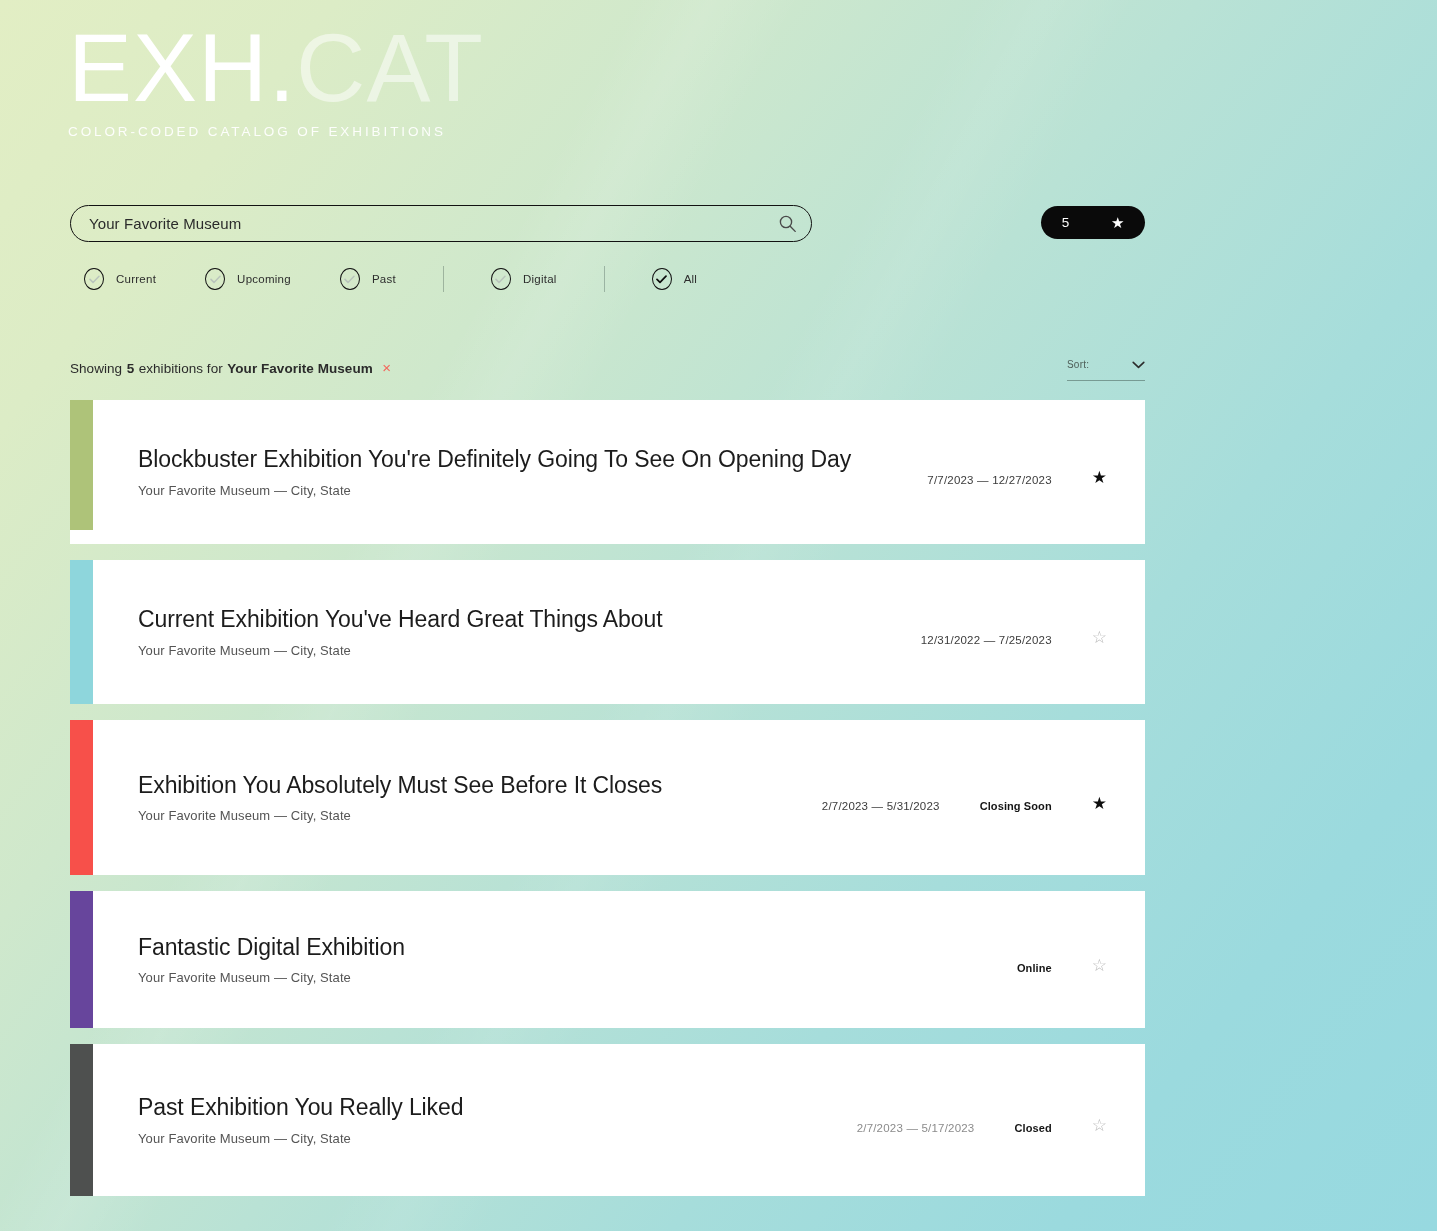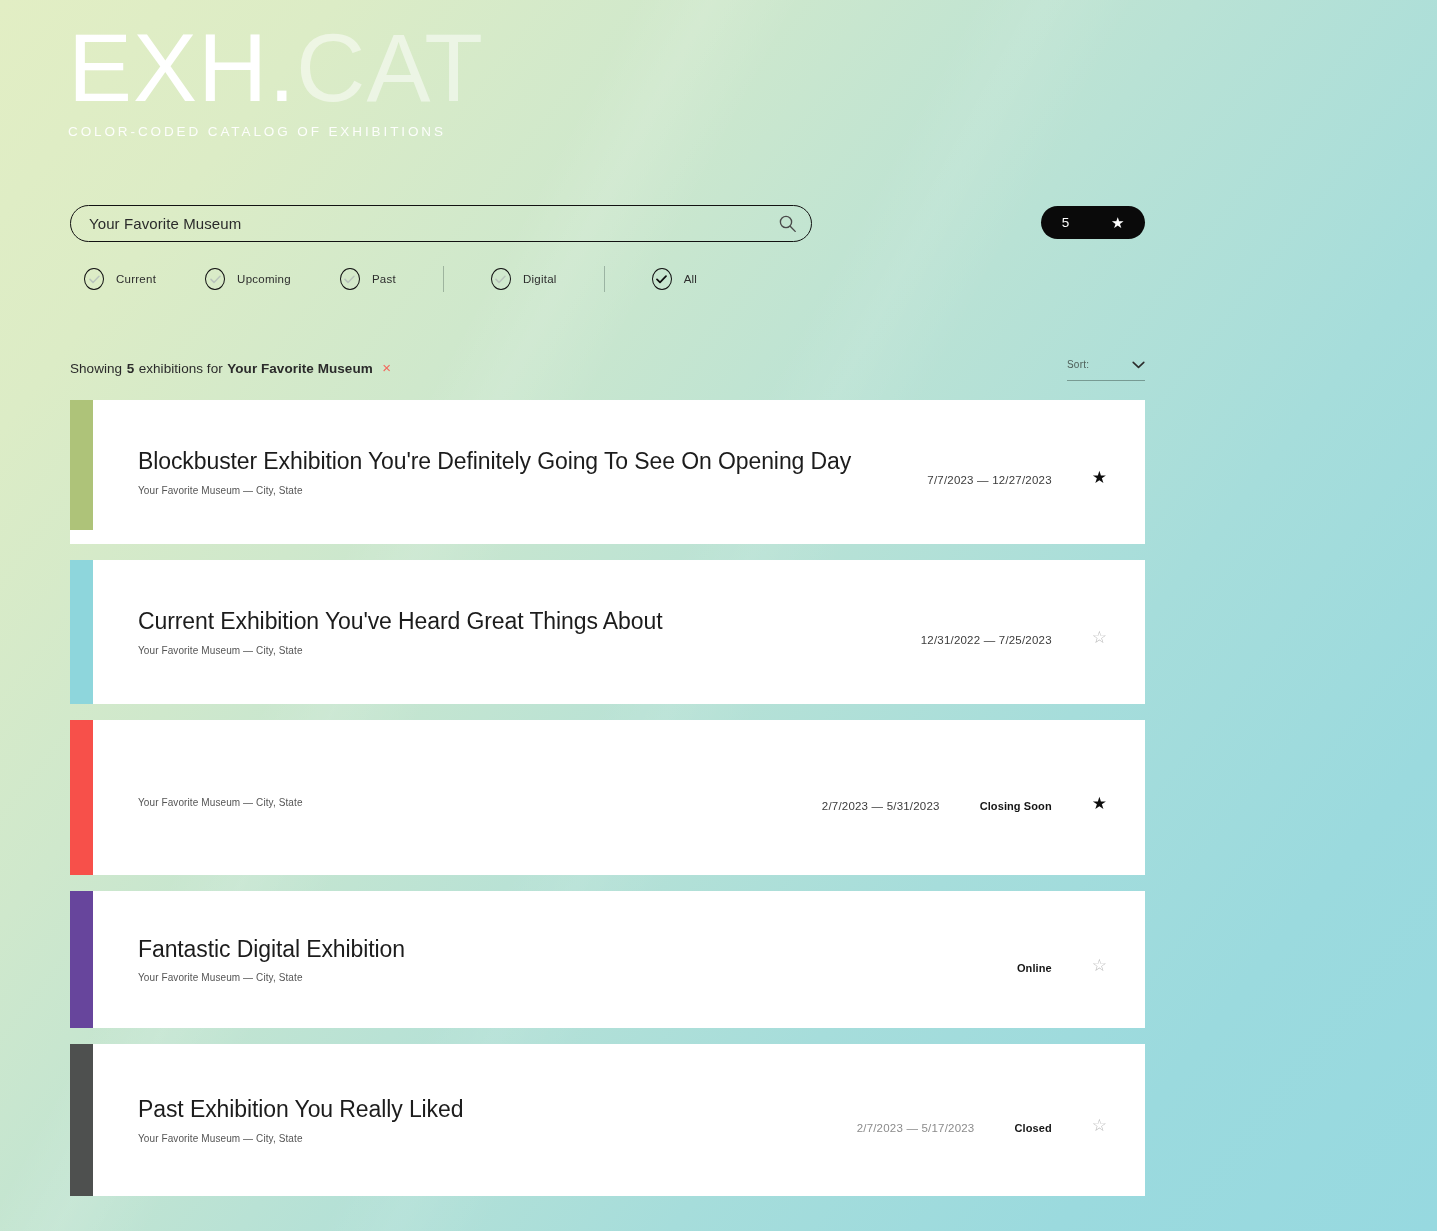--- a/index.html
+++ b/index.html
@@ -242,21 +242,21 @@
   .card-main { flex: 1; min-width: 0; }
   .card-title {
     font-size: 23px;
     font-weight: 400;
     color: #1c1c1c;
     letter-spacing: -0.1px;
     line-height: 1.2;
   }
   .card-sub {
     margin-top: 9px;
-    font-size: 10px;
+    font-size: 13px;
     color: #555555;
     letter-spacing: 0.1px;
   }
   .card-meta {
     flex: none;
     text-align: right;
     display: flex;
     align-items: flex-end;
     align-self: center;
     min-width: 130px;
@@ -423,20 +423,21 @@
           <div class="card-dates">12/31/2022 — 7/25/2023</div>
           <div class="card-star off">☆</div>
         </div>
       </div>
     </div>
 
     <div class="card h3">
       <div class="accent" style="background:#f7504a"></div>
       <div class="card-body">
         <div class="card-main">
+          <div class="card-title">Exhibition You Absolutely Must See Before It Closes</div>
           <div class="card-sub">Your Favorite Museum — City, State</div>
         </div>
         <div class="card-meta">
           <div class="card-dates">2/7/2023 — 5/31/2023</div>
           <div class="card-status">Closing Soon</div>
           <div class="card-star on">★</div>
         </div>
       </div>
     </div>
 

